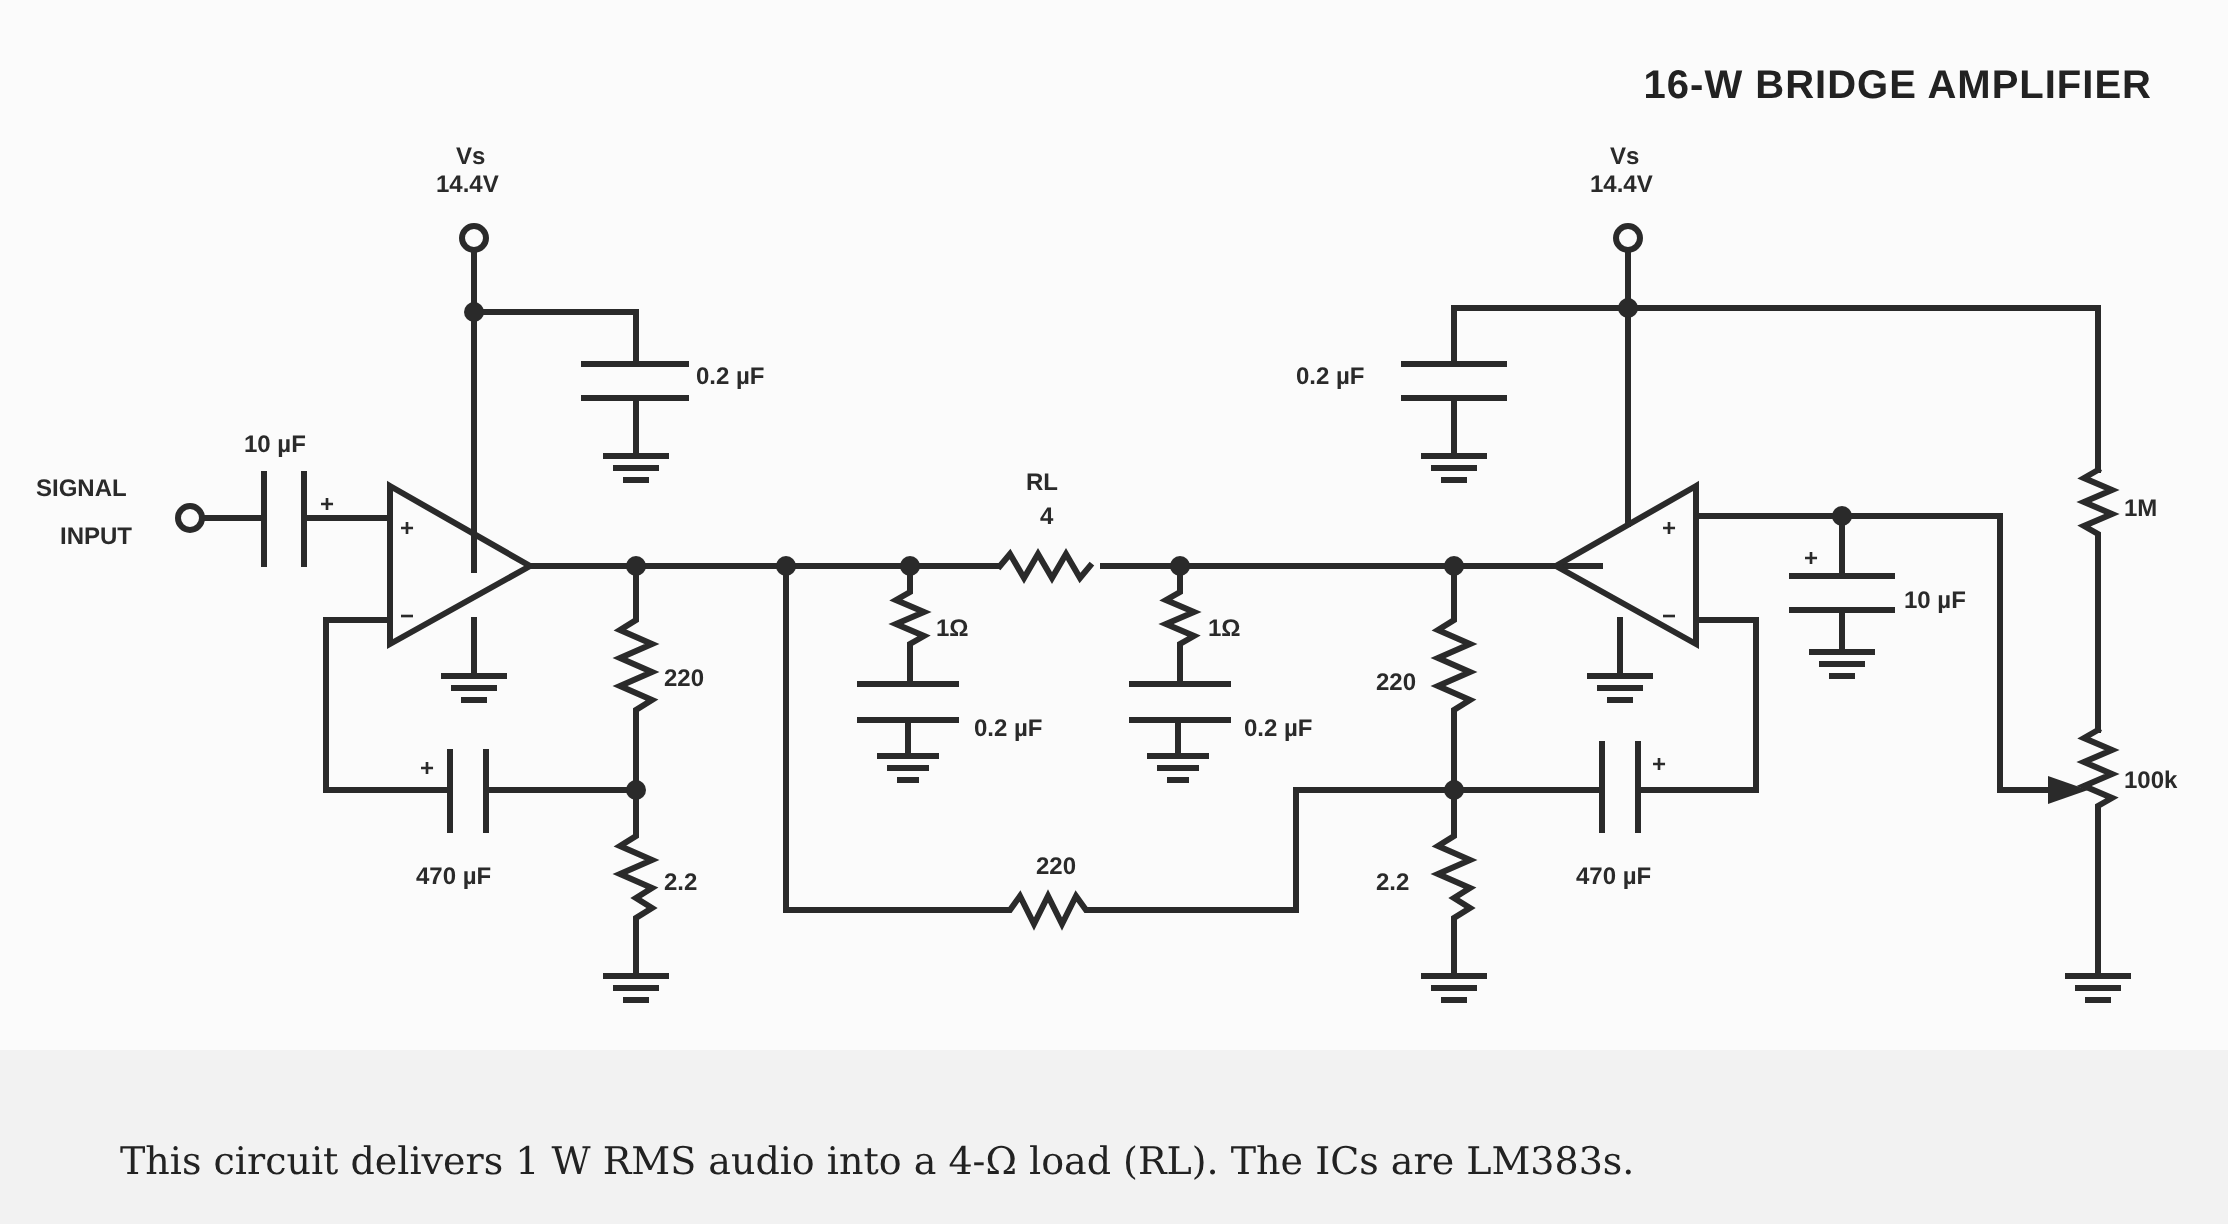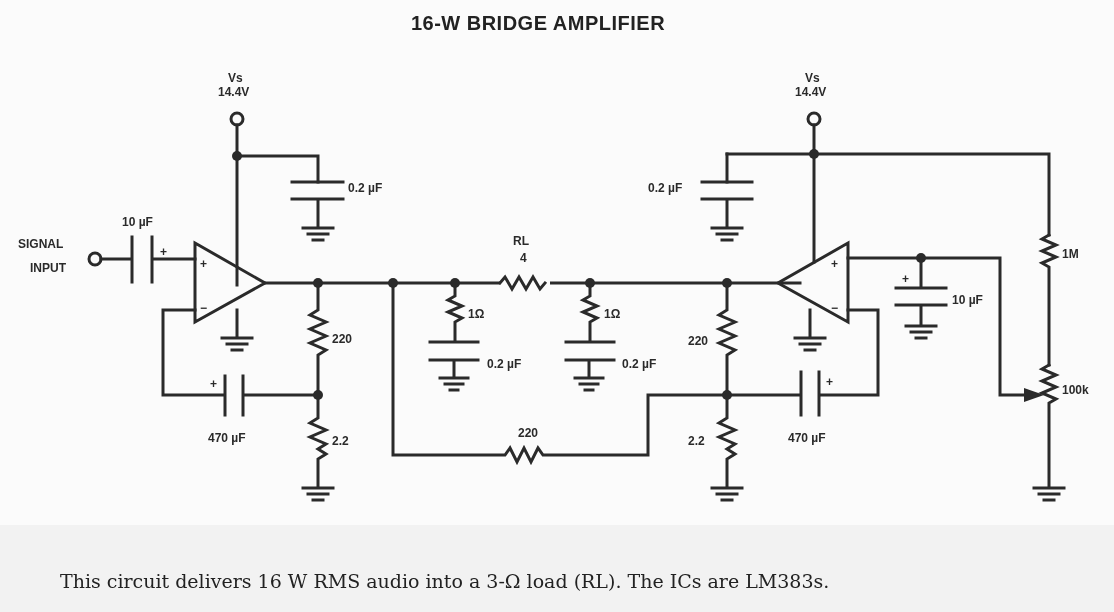--- a/index.html
+++ b/index.html
@@ -1,19 +1,19 @@
 <!DOCTYPE html>
 <html><head>
 <meta charset="utf-8">
 <style>
   html,body{margin:0;padding:0;}
   body{width:1114px;height:612px;background:#f4f4f4;position:relative;overflow:hidden;font-family:"Liberation Sans",sans-serif;}
   #panel{position:absolute;left:0;top:0;width:1114px;height:525px;background:#fbfbfb;}
   #caption-band{position:absolute;left:0;top:525px;width:1114px;height:87px;background:#f2f2f2;}
-  #title{position:absolute;left:0;width:1076px;top:12px;text-align:center;font-weight:bold;font-size:20px;color:#222;letter-spacing:0.5px;}
+  #title{position:absolute;left:0;width:1076px;top:32px;text-align:right;font-weight:bold;font-size:20px;color:#222;letter-spacing:0.5px;}
   #caption{position:absolute;left:60px;top:570px;font-family:"DejaVu Serif",serif;font-size:19px;color:#222;}
   svg{position:absolute;left:0;top:0;}
   .w{stroke:#2a2a2a;stroke-width:3;fill:none;stroke-linecap:square;}
   .t{font-family:"Liberation Sans",sans-serif;font-weight:bold;font-size:12px;fill:#2a2a2a;}
   .dot{fill:#2a2a2a;}
 </style>
 </head>
 <body>
 
 <div id="panel"></div>
@@ -138,13 +138,13 @@
     <path class="w" d="M1049 235 l-7 4 l14 6 l-14 6 l14 6 l-14 6 l7 4 V365"></path>
     <text class="t" x="1062" y="258">1M</text>
   </g>
   <g>
     <path class="w" d="M1049 365 l-7 4 l14 6 l-14 6 l14 6 l-14 6 l14 6 l-7 4 V488 M1034 488 H1064 M1039 494 H1059 M1044 500 H1054"></path>
     <path d="M1024 388 L1044 395 L1024 402 Z" class="dot"></path>
     <text class="t" x="1062" y="394">100k</text>
   </g>
 </svg>
 
-<div id="caption">This circuit delivers 16 W RMS audio into a 3-Ω load (RL). The ICs are LM383s.</div>
+<div id="caption">This circuit delivers 1 W RMS audio into a 4-Ω load (RL). The ICs are LM383s.</div>
 
 </body></html>

